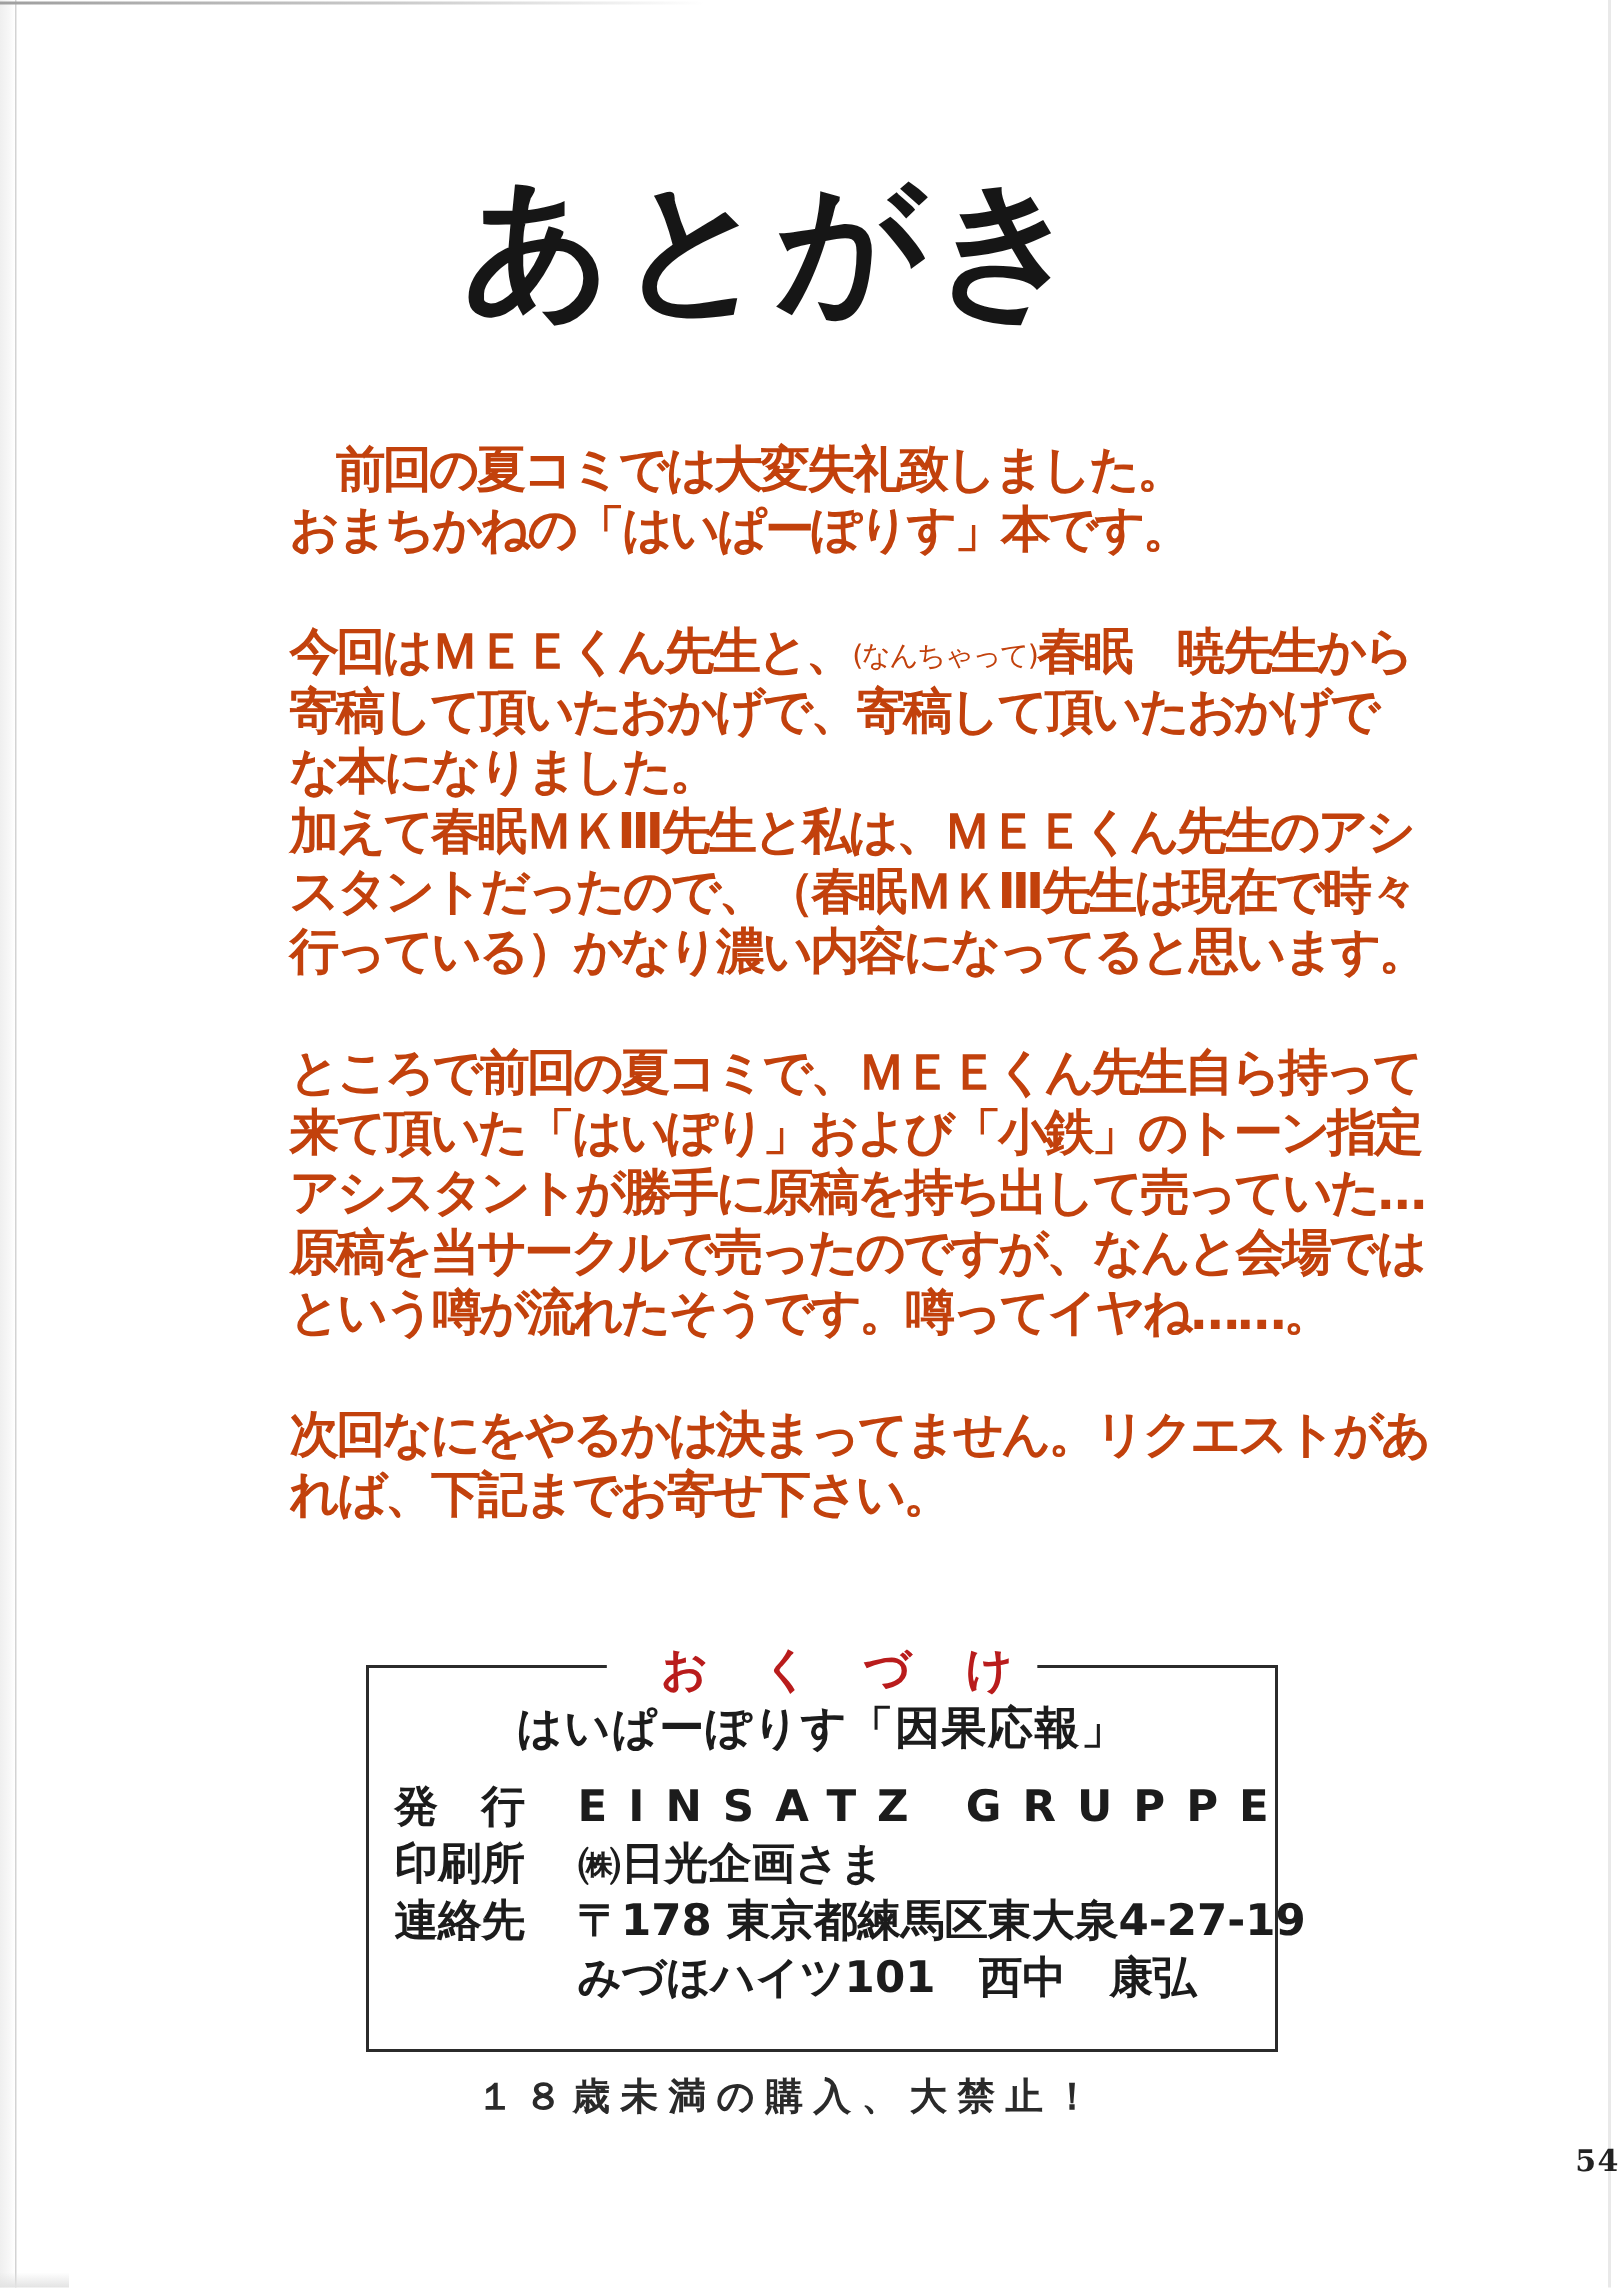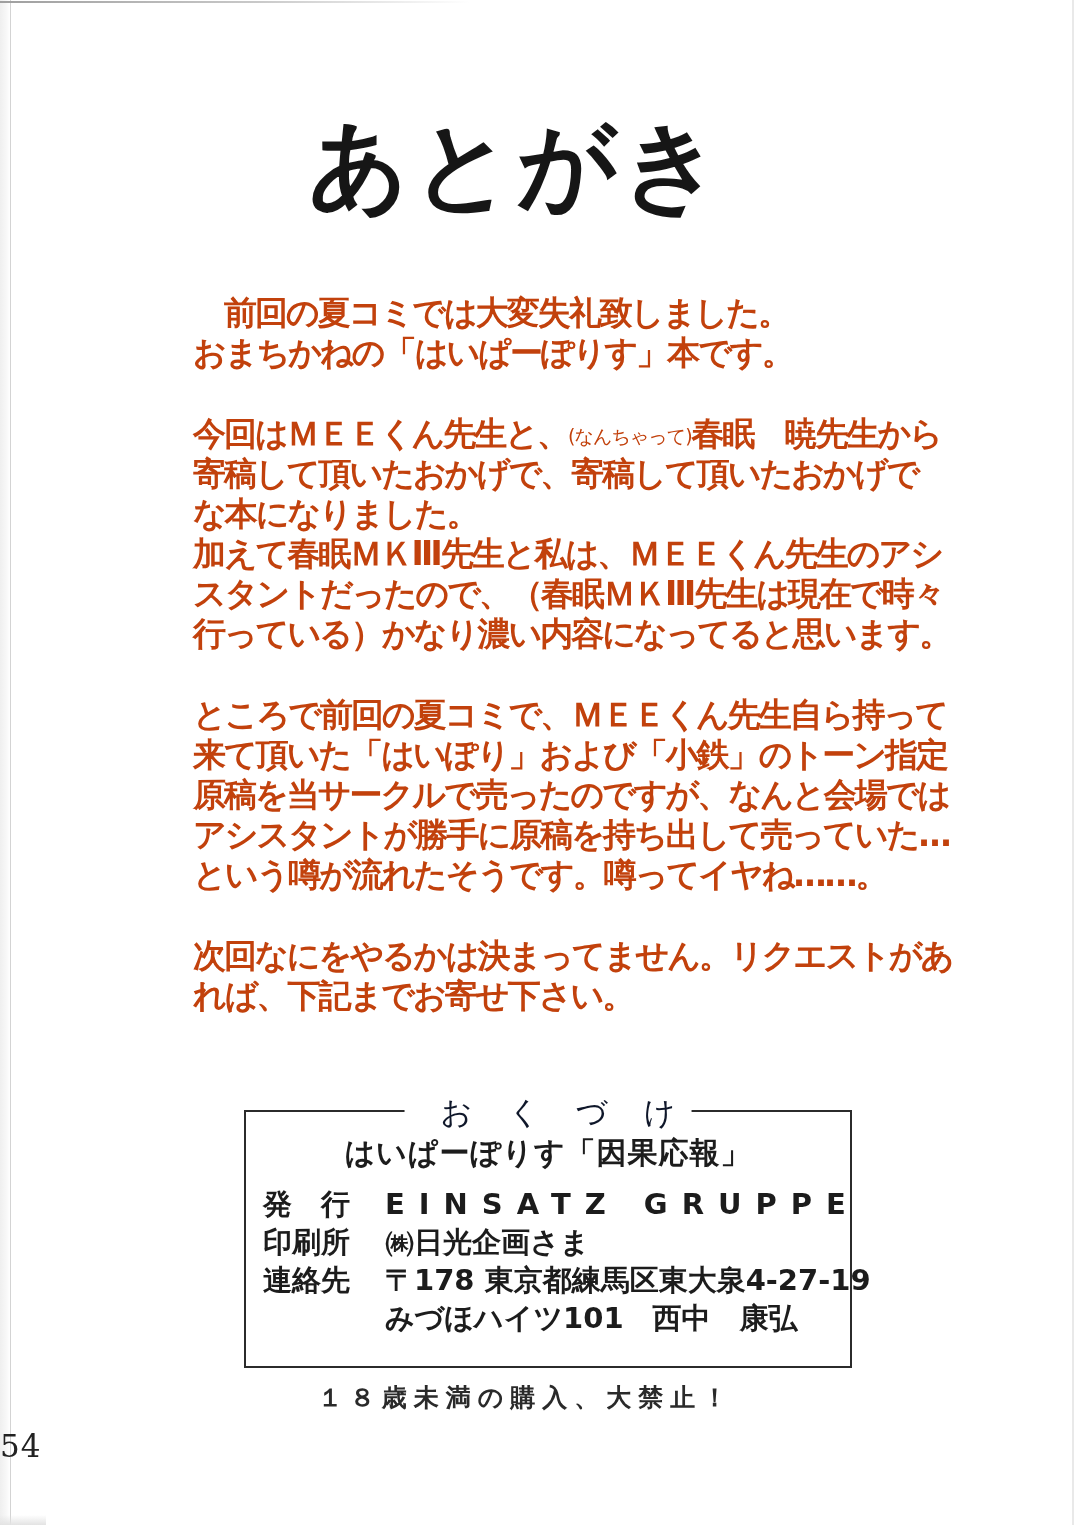--- a/index.html
+++ b/index.html
@@ -42,45 +42,45 @@
   .small-inline{font-size:19px;font-weight:normal;letter-spacing:-1px;vertical-align:2px;}
 
   
   .colophon{
     position:absolute;left:244px;top:1110px;width:608px;height:258px;
     border:2px solid #2b2b2b;background:#fff;box-sizing:border-box;
   }
   .colophon .legend{
     position:absolute;top:-20px;left:50%;transform:translateX(-50%);
     background:#fff;padding:0 16px;
-    font-size:31px;font-weight:400;letter-spacing:36px;margin-right:0;
-    white-space:nowrap;color:#0f172a;text-indent:10px;
+    font-size:31px;font-weight:700;letter-spacing:36px;margin-right:0;
+    white-space:nowrap;color:#b91c1c;text-indent:10px;
   }
   .colophon .legend span{margin-right:-36px;display:inline-block;}
   .book-title{
     margin-top:24px;line-height:34px;margin-bottom:15px;
     text-align:center;font-size:30px;font-weight:900;letter-spacing:1px;
   }
   .c-row{display:flex;line-height:38px;font-size:29px;font-weight:900;}
   .c-row .lbl{margin-left:17px;width:105px;white-space:pre;flex:none;}
   .c-row .val{margin-left:17px;white-space:pre;}
   .c-row .val.latin{letter-spacing:14px;}
 
   
   .notice{
     position:absolute;top:1381px;left:0;width:1080px;text-align:center;
     transform:translateX(-14px);
     font-family:"DejaVu Serif",serif;
     font-size:25px;font-weight:bold;letter-spacing:7px;color:#2a2a2a;
     white-space:pre;
   }
   .page-num{
-    position:absolute;top:1428px;left:0;width:1080px;text-align:left;
+    position:absolute;top:1428px;left:0;width:1080px;text-align:right;
     font-family:"DejaVu Serif",serif;
-    font-size:31px;font-weight:400;color:#222;letter-spacing:1px;
+    font-size:20px;font-weight:700;color:#222;letter-spacing:1px;
   }
 </style>
 </head>
 <body>
 
 <div class="page">
 
   <div class="edge-left"></div>
   <div class="edge-right"></div>
   <div class="edge-top"></div>
@@ -99,22 +99,22 @@
       <div class="line">な本になりました。</div>
     </div>
     <div class="para">
       <div class="line">加えて春眠ＭＫⅢ先生と私は、ＭＥＥくん先生のアシ</div>
       <div class="line">スタントだったので、（春眠ＭＫⅢ先生は現在で時々</div>
       <div class="line">行っている）かなり濃い内容になってると思います。</div>
     </div>
     <div class="para gap">
       <div class="line">ところで前回の夏コミで、ＭＥＥくん先生自ら持って</div>
       <div class="line">来て頂いた「はいぽり」および「小鉄」のトーン指定</div>
+      <div class="line">アシスタントが勝手に原稿を持ち出して売っていた…</div>
       <div class="line">原稿を当サークルで売ったのですが、なんと会場では</div>
-      <div class="line">アシスタントが勝手に原稿を持ち出して売っていた…</div>
       <div class="line">という噂が流れたそうです。噂ってイヤね……。</div>
     </div>
     <div class="para gap">
       <div class="line">次回なにをやるかは決まってません。リクエストがあ</div>
       <div class="line">れば、下記までお寄せ下さい。</div>
     </div>
   </div>
 
   <div class="colophon">
     <div class="legend"><span>おくづけ</span></div>

